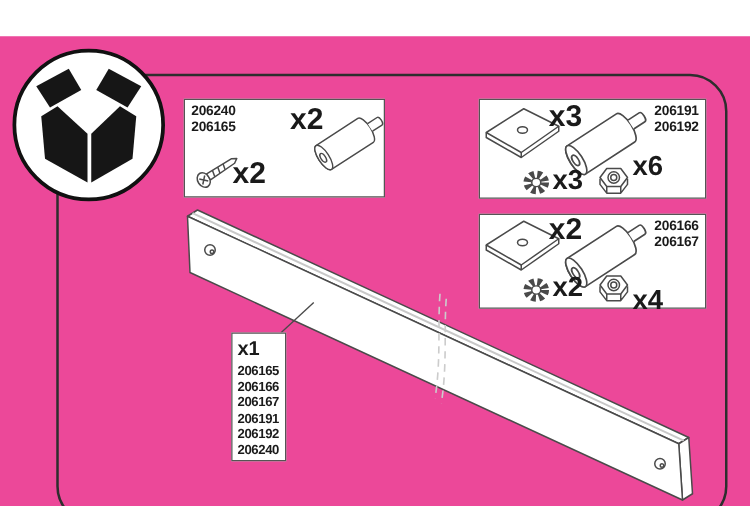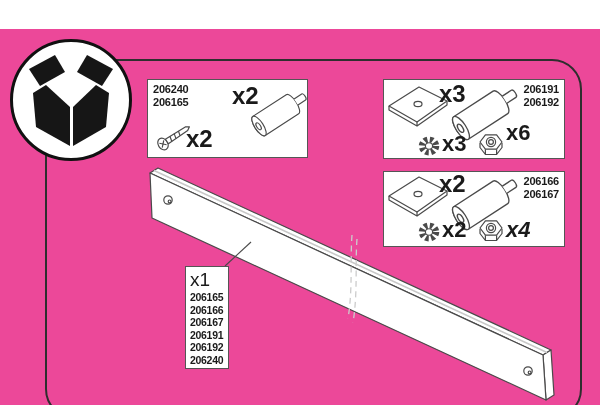--- a/index.html
+++ b/index.html
@@ -20,21 +20,21 @@
   .hw{position:absolute;}
   .hw path,.hw circle,.hw ellipse,.hw polygon{stroke:#4a4a4a;stroke-width:1.2;fill:#fff;stroke-linejoin:round;}
   .hw .ln{fill:none;}
   .hw .teeth{fill:none;stroke:#4a4a4a;stroke-width:6.5;stroke-dasharray:3.2 2.4;}
   .pn{position:absolute;font-size:11px;font-weight:700;line-height:13px;letter-spacing:-0.2px;}
   .pn.rt{text-align:right;}
   .qty{position:absolute;font-weight:700;line-height:1;}
   .q24{font-size:24px;} .q22{font-size:22px;}
   .callout{position:absolute;left:185px;top:237px;width:44px;height:103px;box-sizing:border-box;
            border:1.5px solid #555;background:#fff;z-index:2;padding:2px 0 0 4px;}
-  .callout .big{font-size:19px;font-weight:400;line-height:22px;}
+  .callout .big{font-size:16px;font-weight:700;line-height:22px;}
   .callout .num{font-size:10.5px;font-weight:700;line-height:12.6px;letter-spacing:-0.3px;}
 </style>
 </head>
 <body>
 
 <div class="stage">
 
   <div class="frame"></div>
 
   <svg class="art" width="600" height="405" viewBox="0 0 600 405">
@@ -151,21 +151,21 @@
     <div class="qty q22" style="left:58px;top:47px;">x2</div>
 
     <svg class="hw" style="left:92px;top:45px;" width="30" height="30" viewBox="0 0 30 30">
       <g transform="translate(15,11)">
         <path class="ln" d="M-11,1 L-11,5.5 L-5.6,12.5 L5.6,12.5 L11,5.5 L11,1 M-5.6,7.2 L-5.6,12.5 M5.6,7.2 L5.6,12.5"></path>
         <polygon points="-11,0 -5.6,-7.2 5.6,-7.2 11,0 5.6,7.2 -5.6,7.2"></polygon>
         <circle r="4.6"></circle>
         <circle r="2.4"></circle>
       </g>
     </svg>
-    <div class="qty q22" style="left:122px;top:47px;font-style:italic;">x4</div>
+    <div class="qty q22" style="left:122px;top:57px;">x4</div>
   </div>
 
   <div class="callout">
     <div class="big">x1</div>
     <div class="num">206165</div>
     <div class="num">206166</div>
     <div class="num">206167</div>
     <div class="num">206191</div>
     <div class="num">206192</div>
     <div class="num">206240</div>

